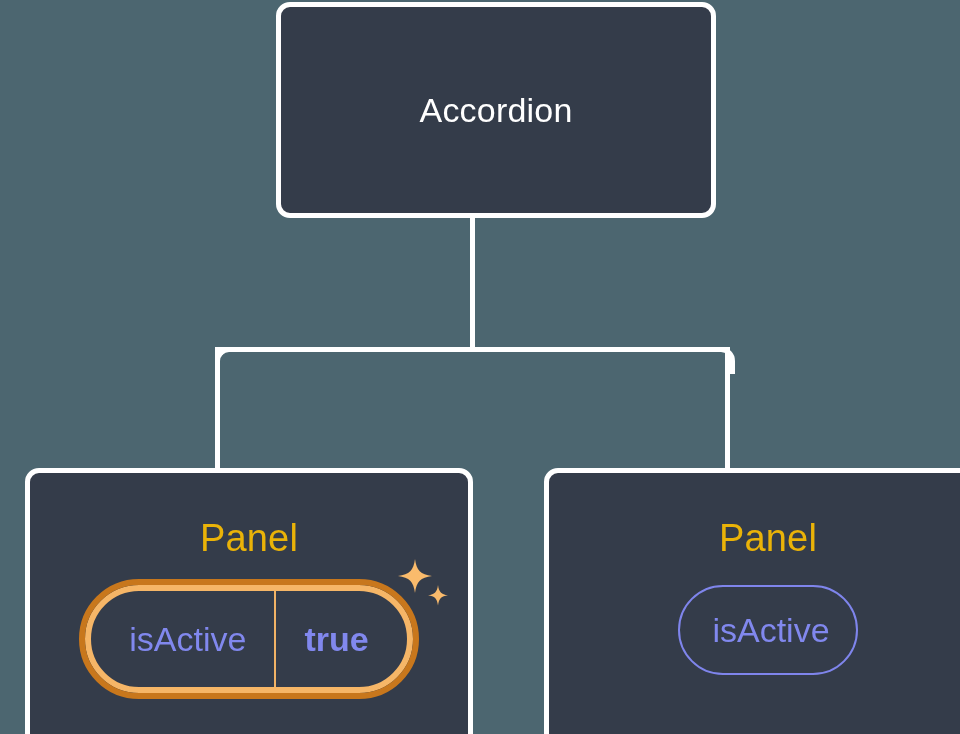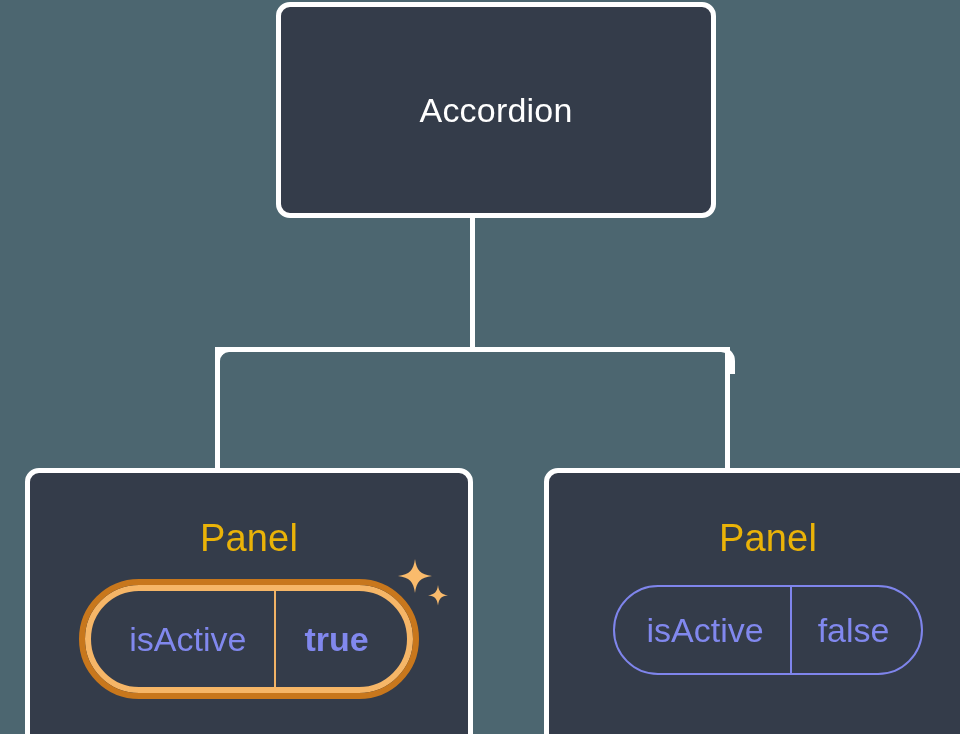--- a/index.html
+++ b/index.html
@@ -196,18 +196,17 @@
         <path d="M45 28 C45.9 35 48.3 37.4 55 38.3 C48.3 39.2 45.9 41.6 45 48.6 C44.1 41.6 41.7 39.2 35 38.3 C41.7 37.4 44.1 35 45 28 Z" fill="#fabb6c"></path>
       </svg>
     </div>
   </div>
 
   <div class="node node-panel node-panel-right">
     <div class="node-title-panel">Panel</div>
     <div class="pill-wrap">
       <div class="pill pill-plain">
         <div class="pill-cell pill-key">isActive</div>
-        <div class="pill-cell pill-val">false</div>
       </div>
     </div>
   </div>
 
 </div>
 
 </body></html>

